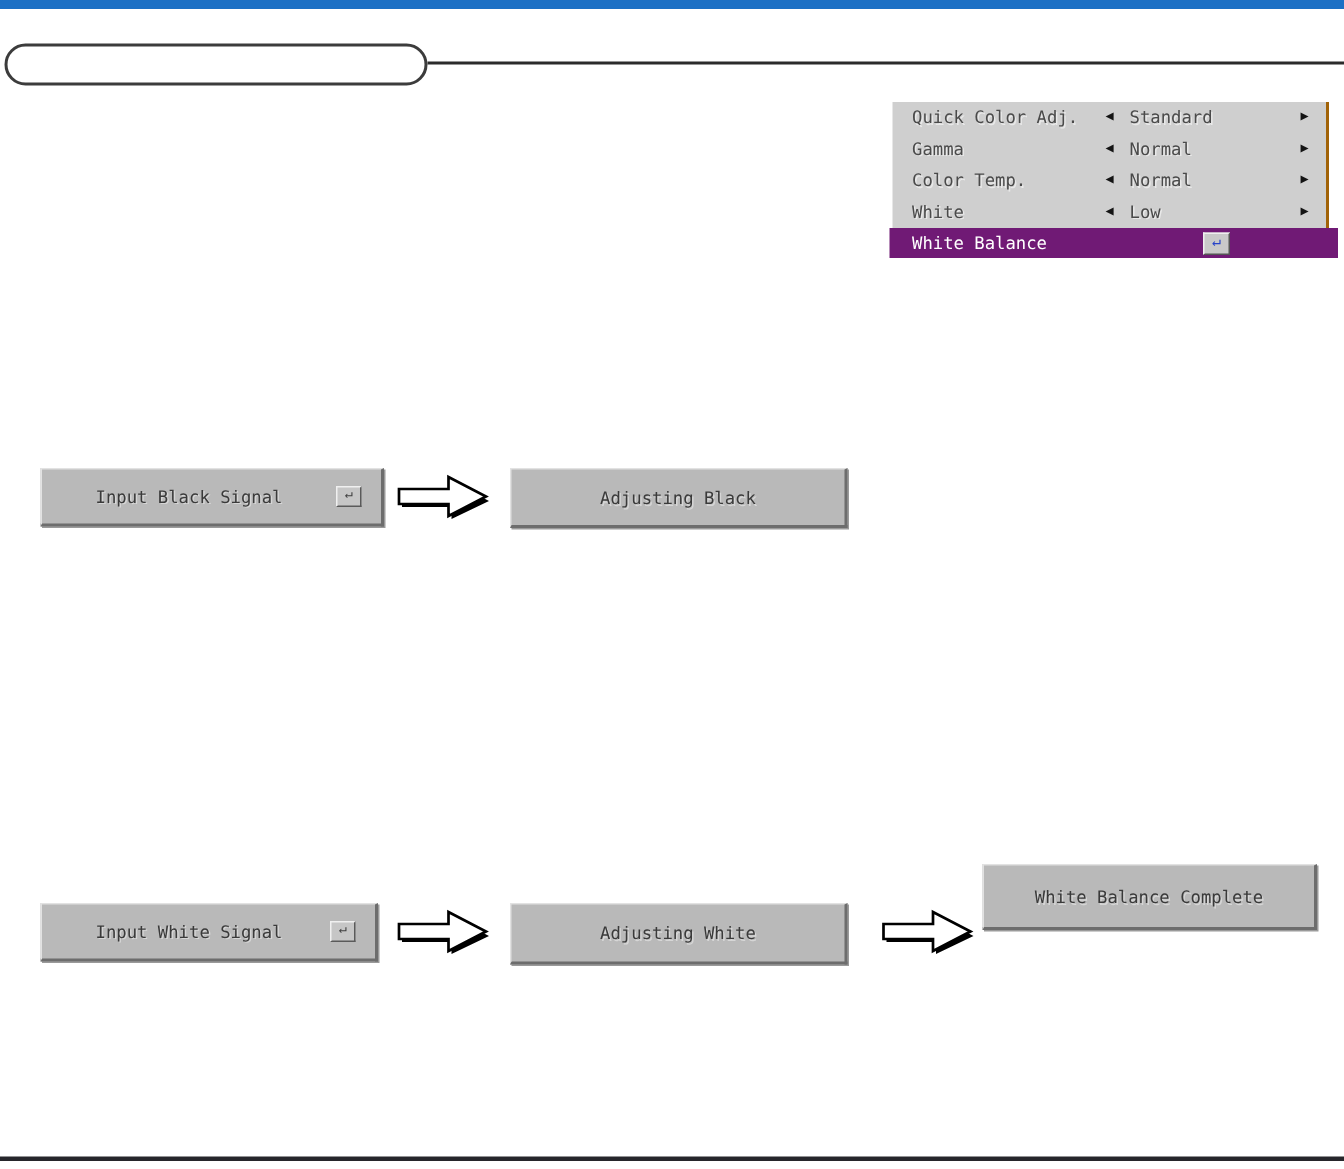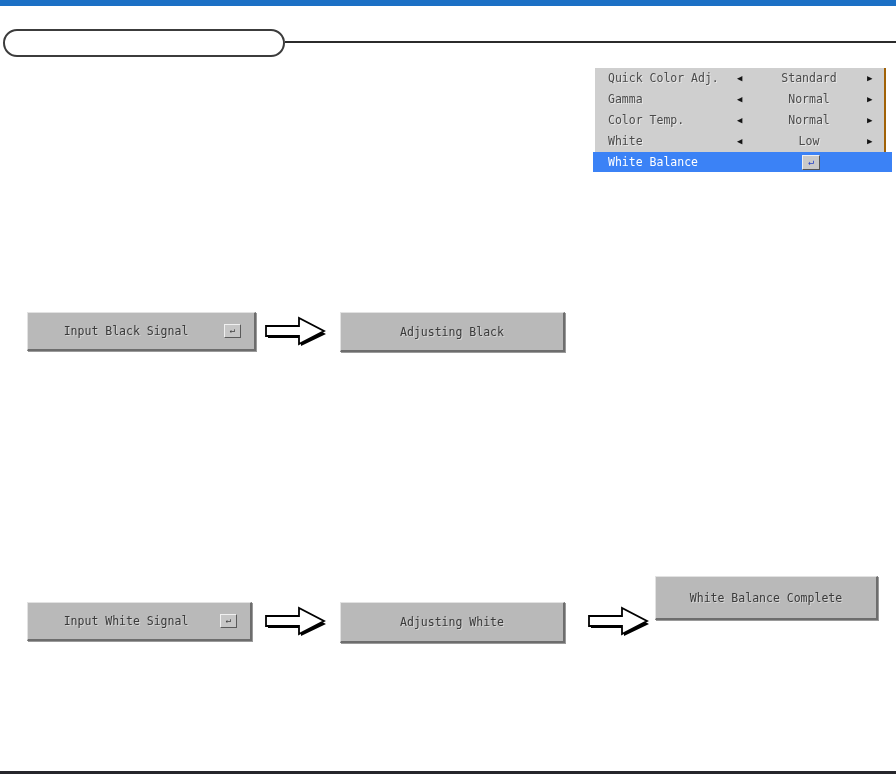--- a/index.html
+++ b/index.html
@@ -19,25 +19,25 @@
 
   
   .osd{
     position:absolute;left:595px;top:68px;width:289px;height:84px;
     background:#cfcfcf;border-right:2px solid #a16207;
   }
   .osd-row{position:relative;height:21px;line-height:21px;font-size:11.5px;color:#4a4a4a;
     text-shadow:1px 1px 0 #e9e9e9;}
   .osd-row .lbl{position:absolute;left:13px;white-space:nowrap;}
   .osd-row .la{position:absolute;left:142px;font-size:9px;color:#141414;text-shadow:none;}
-  .osd-row .val{position:absolute;left:158px;width:112px;text-align:center;}
+  .osd-row .val{position:absolute;left:158px;width:112px;text-align:left;}
   .osd-row .ra{position:absolute;left:272px;font-size:9px;color:#141414;text-shadow:none;}
   .osd-selected{
     position:absolute;left:593px;top:152px;width:299px;height:20px;
-    background:#3b82f6;color:#ffffff;font-size:11.5px;line-height:20px;
+    background:#701a75;color:#ffffff;font-size:11.5px;line-height:20px;
   }
   .osd-selected .lbl{position:absolute;left:15px;white-space:nowrap;}
   .ret-btn{
     position:absolute;left:209px;top:3px;width:16px;height:13px;
     background:#c9c9c9;border-top:1px solid #efefef;border-left:1px solid #efefef;
     border-right:1px solid #555;border-bottom:1px solid #555;
     color:#2743c8;font-size:10px;line-height:12px;text-align:center;
   }
 
   

